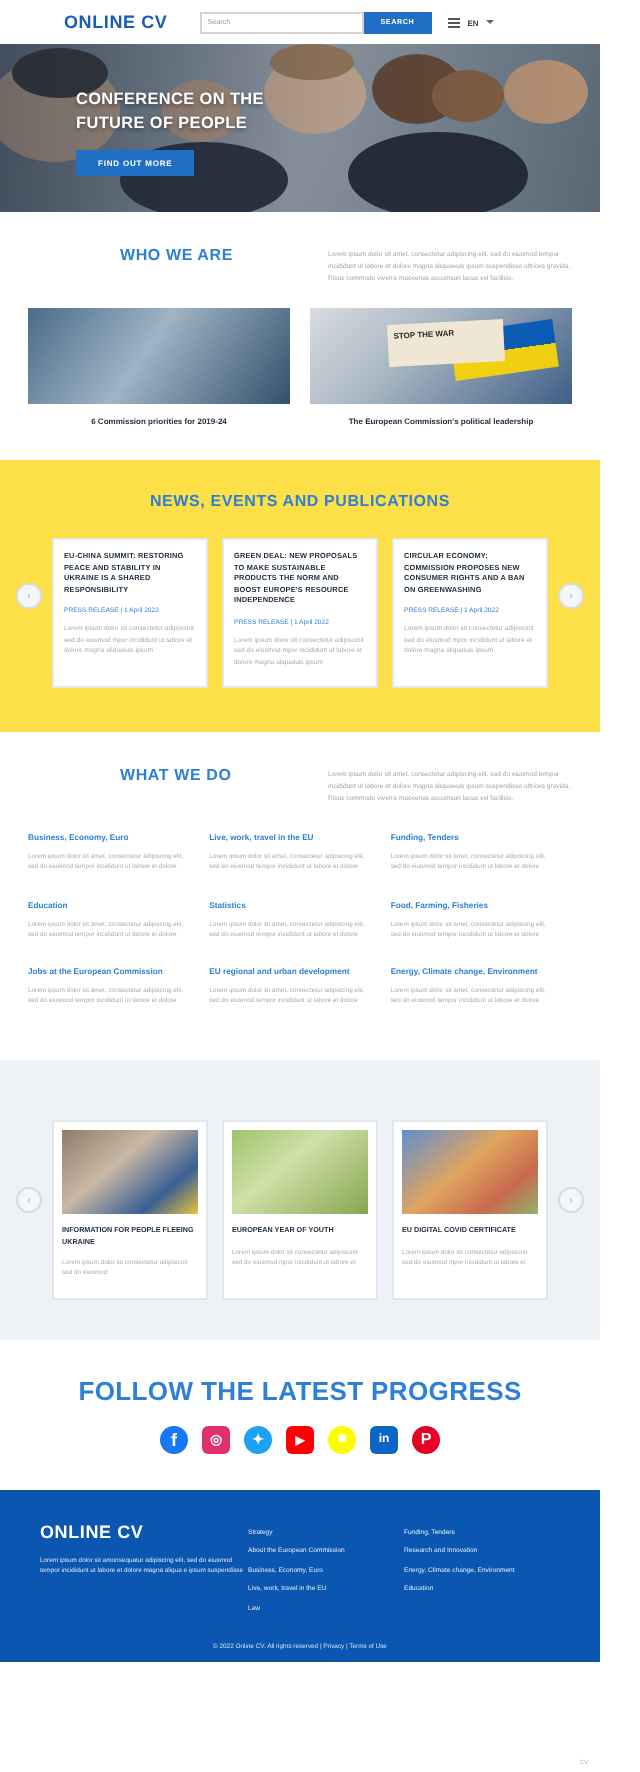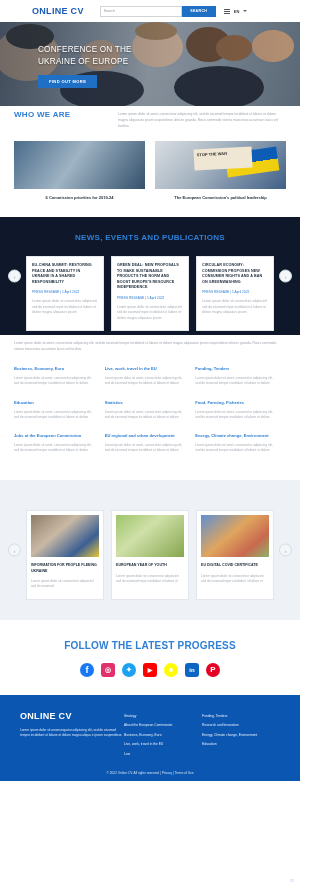--- a/index.html
+++ b/index.html
@@ -34,47 +34,47 @@
   .lang { font-size: 4px; color: #444; font-weight: bold; }
   .caret { width: 0; height: 0; border-left: 2px solid transparent; border-right: 2px solid transparent; border-top: 2px solid #666; }
 
   
   .hero { position: relative; height: 84px; overflow: hidden; }
   .hero-bg { position: absolute; inset: 0; background: linear-gradient(100deg,#6f7d8c 0%,#8d9aa6 25%,#aab4bd 50%,#7e8c99 75%,#5f6d7b 100%); }
   .hero-people { position: absolute; inset: 0; }
   .hero-people span { position: absolute; border-radius: 50%; }
   .hero-overlay { position: absolute; inset: 0; background: linear-gradient(90deg, rgba(30,40,55,.55) 0%, rgba(40,50,65,.25) 55%, rgba(40,50,65,.1) 100%); }
   .hero-content { position: absolute; left: 38px; top: 22px; z-index: 4; }
-  .hero-title { color: #fff; font-size: 8.2px; font-weight: normal; line-height: 12px; letter-spacing: 0.2px; text-shadow: 0 1px 2px rgba(0,0,0,.4); }
+  .hero-title { color: #fff; font-size: 8.2px; font-weight: bold; line-height: 12px; letter-spacing: 0.2px; text-shadow: 0 1px 2px rgba(0,0,0,.4); }
   .hero-btn {
     margin-top: 7px; display: inline-block; background: #1f6fc4; color: #fff;
     font-size: 4px; font-weight: bold; padding: 4px 11px; letter-spacing: .4px;
     border: none; cursor: pointer; font-family: "Liberation Sans", sans-serif;
   }
 
   
   .section { padding: 0 14px; }
-  .sec-head { display: flex; padding-top: 3px; }
+  .sec-head { display: flex; padding-top: 16px; margin-left: 46px; }
   .sec-title { font-size: 8px; font-weight: bold; color: #2f7fd4; letter-spacing: .3px; width: 104px; flex: none; line-height: 11px; }
   .sec-desc { font-size: 3.3px; color: #9fa6ae; line-height: 6px; flex: 1; padding-top: 2px; }
 
   
   .wwa-grid { display: flex; gap: 10px; margin-top: 12px; }
   .wwa-item { flex: 1; }
   .wwa-img { height: 48px; position: relative; overflow: hidden; }
   .wwa-cap { font-size: 4px; font-weight: bold; color: #1c2b3a; text-align: center; line-height: 6px; margin-top: 6px; }
 
   .img-a { background: linear-gradient(125deg,#4a6b8a,#9fb4c4 45%,#33506c); }
   .img-b { background: linear-gradient(135deg,#d9dde2,#a8b6c2 40%,#3f5f86); }
   .sign { position: absolute; left: 30%; top: 14%; width: 44%; height: 44%; background: #efe7d4; transform: rotate(-3deg); }
   .sign b { display: block; font-size: 4px; color: #2b2b2b; padding: 3px 0 0 3px; line-height: 5px; font-family: "Liberation Sans", sans-serif; }
   .flag { position: absolute; right: 6%; top: 18%; width: 40%; height: 50%; background: linear-gradient(180deg,#0057b7 50%, #ffd700 50%); transform: rotate(-8deg); opacity: .9; }
 
   
-  .news-sec { background: #0f172a; padding: 16px 0 4px; position: relative; }
+  .news-sec { background: #fde047; padding: 16px 0 22px; position: relative; }
   .news-title { text-align: center; font-size: 8px; font-weight: bold; color: #2f7fd4; letter-spacing: .3px; }
   .news-row { display: flex; gap: 7px; padding: 0 26px; margin-top: 14px; }
   .news-card { flex: 1; background: #fff; border: 1px solid #e2e7ed; padding: 6px 5px 9px; }
   .nc-title { font-size: 3.7px; font-weight: bold; color: #1c2b3a; line-height: 5.6px; letter-spacing: .1px; }
   .nc-meta { font-size: 3.3px; color: #2f7fd4; margin-top: 5px; }
   .nc-body { font-size: 3.3px; color: #a6adb5; line-height: 5.4px; margin-top: 5px; }
   .arrow {
     position: absolute; top: 50%; transform: translateY(-50%);
     width: 13px; height: 13px; border-radius: 50%; border: 1px solid #d6dce3;
     background: #f4f7fa; display: flex; align-items: center; justify-content: center;
@@ -94,21 +94,21 @@
   .feat-card { flex: 1; background: #fff; border: 1px solid #e2e7ed; padding: 4px 4px 9px; }
   .feat-img { height: 42px; }
   .f1 { background: linear-gradient(140deg,#8e7c6a,#c9b9a4 40%,#3b5f93 75%,#e8c53b); }
   .f2 { background: linear-gradient(140deg,#9ec46b,#cfe0a8 40%,#86a64f); }
   .f3 { background: linear-gradient(140deg,#5f8fd0,#e0a55e 45%,#c8694f 75%,#8fb36a); }
   .fc-title { font-size: 3.6px; font-weight: bold; color: #1c2b3a; line-height: 5.4px; margin-top: 6px; }
   .fc-body { font-size: 3.2px; color: #a6adb5; line-height: 5.2px; margin-top: 5px; }
 
   
   .social-sec { padding: 20px 0 18px; text-align: center; background: #fff; }
-  .social-title { font-size: 10px; font-weight: bold; color: #2f7fd4; line-height: 11px; letter-spacing: .2px; }
+  .social-title { font-size: 13px; font-weight: bold; color: #2f7fd4; line-height: 11px; letter-spacing: .2px; }
   .social-row { display: flex; justify-content: center; gap: 7px; margin-top: 12px; }
   .sico { width: 14px; height: 14px; border-radius: 50%; display: flex; align-items: center; justify-content: center; color: #fff; font-size: 8px; font-weight: bold; cursor: pointer; }
   .sico.sq { border-radius: 3px; }
 
   
   .footer { background: #0b56b0; color: #fff; padding: 16px 20px 0; height: 86px; }
   .foot-main { display: flex; }
   .foot-brand { width: 104px; }
   .foot-logo { font-size: 9px; font-weight: bold; letter-spacing: .3px; }
   .foot-about { font-size: 3.2px; line-height: 5.6px; margin-top: 7px; color: #dce8f7; }
@@ -150,21 +150,21 @@
       <span style="left:62%;top:6%;width:15%;height:42%;background:#6b4a33;"></span>
       <span style="left:72%;top:16%;width:12%;height:30%;background:#8c6241;"></span>
       <span style="left:84%;top:10%;width:14%;height:38%;background:#c49a78;"></span>
       <span style="left:20%;top:58%;width:28%;height:46%;background:#2b3240;"></span>
       <span style="left:58%;top:52%;width:30%;height:52%;background:#242a36;"></span>
     </div>
     <div class="hero-overlay"></div>
     <div class="hero-content">
       <div class="hero-title">
         <div>CONFERENCE ON THE</div>
-        <div>UKRAINE OF EUROPE</div>
+        <div>FUTURE OF PEOPLE</div>
       </div>
       <button class="hero-btn">FIND OUT MORE</button>
     </div>
   </div>
 
   <div class="section">
     <div class="sec-head">
       <div class="sec-title">WHO WE ARE</div>
       <div class="sec-desc">Lorem ipsum dolor sit amet, consectetur adipiscing elit, sed do eiusmod tempor incididunt ut labore et dolore magna aliquaeuis ipsum suspendisse ultrices gravida. Risus commodo viverra maecenas accumsan lacus vel facilisis.</div>
     </div>
@@ -203,20 +203,21 @@
         <div class="nc-meta">PRESS RELEASE  |  1 April 2022</div>
         <div class="nc-body">Lorem ipsum dolor sit consectetur adipiscinit sed do eiusmod mpor incididunt ut labore et dolore magna aliquaiuis ipsum</div>
       </div>
     </div>
     <div class="arrow left">‹</div>
     <div class="arrow right">›</div>
   </div>
 
   <div class="section">
     <div class="sec-head">
+      <div class="sec-title">WHAT WE DO</div>
       <div class="sec-desc">Lorem ipsum dolor sit amet, consectetur adipiscing elit, sed do eiusmod tempor incididunt ut labore et dolore magna aliquaeuis ipsum suspendisse ultrices gravida. Risus commodo viverra maecenas accumsan lacus vel facilisis.</div>
     </div>
     <div class="wwd-grid">
       <div class="wwd-item">
         <div class="wwd-name">Business, Economy, Euro</div>
         <div class="wwd-text">Lorem ipsum dolor sit amet, consectetur adipiscing elit, sed do eiusmod tempor incididunt ut labore et dolore</div>
       </div>
       <div class="wwd-item">
         <div class="wwd-name">Live, work, travel in the EU</div>
         <div class="wwd-text">Lorem ipsum dolor sit amet, consectetur adipiscing elit, sed do eiusmod tempor incididunt ut labore et dolore</div>

